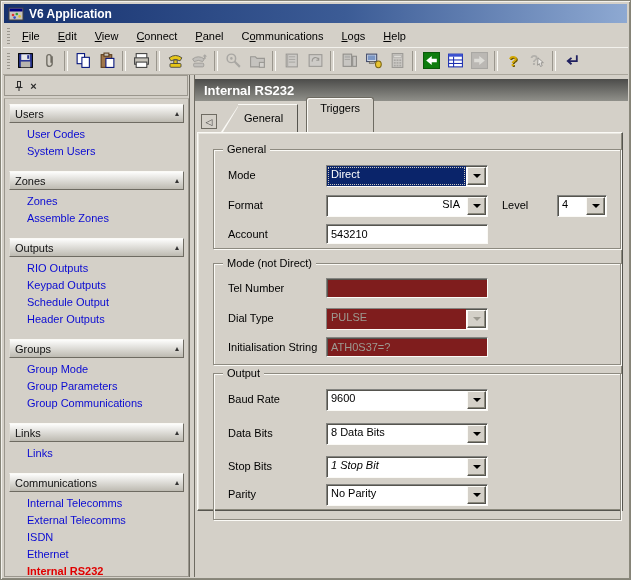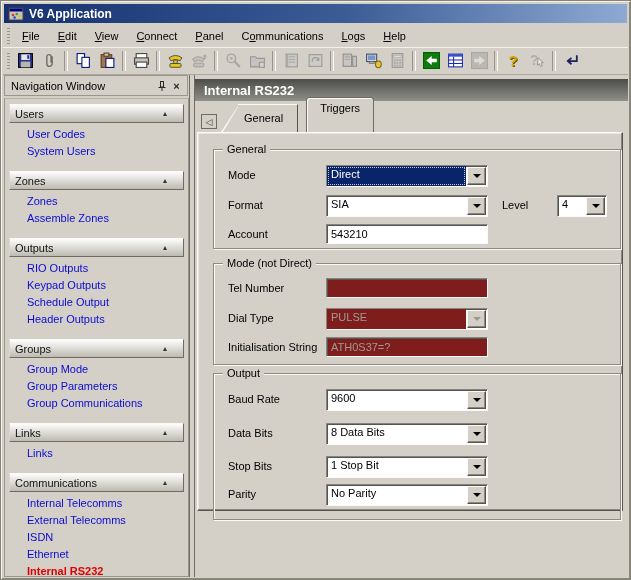--- a/index.html
+++ b/index.html
@@ -35,21 +35,21 @@
   .sidebar{width:186px;display:flex;flex-direction:column;}
   .sidebar-header{height:19px;margin:0 1px 2px 1px;border:1px solid #9a968d;
     display:flex;align-items:center;padding:0 3px 0 6px;background:#d4d0c8;}
   .sidebar-header .t{flex:1;}
   .hdr-btn{width:15px;height:14px;display:flex;align-items:center;justify-content:center;
     font-size:11px;font-weight:bold;color:#2a2a2a;cursor:default;}
   .sidebar-body{flex:1;border:1px solid #9a968d;border-top-color:#b6b2a8;margin-left:1px;
     padding:5px 4px 0 4px;overflow:hidden;background:#d4d0c8;}
   .nav-bar{height:17px;background:linear-gradient(#fdfdfc,#bdbab1);
     border:1px solid;border-color:#fbfaf6 #6e6b62 #6e6b62 #d8d5cd;
-    display:flex;align-items:center;padding:0 16px 0 5px;color:#111;}
+    display:flex;align-items:center;padding:0 4px 0 5px;color:#111;}
   .nav-bar .lbl{flex:1;}
   .collapse{font-size:8px;color:#333;cursor:default;}
   .nav-links{display:flex;flex-direction:column;gap:2px;padding:4px 0 12px 18px;}
   .nav-link{color:#0a0ad2;line-height:15px;cursor:pointer;width:max-content;text-decoration:none;}
   .nav-link.active{color:#e00000;font-weight:bold;}
   
   .splitter{width:4px;border-left:1px solid #6e6b62;border-right:1px solid #6e6b62;background:#d4d0c8;cursor:ew-resize;}
   
   .mainpanel{flex:1;display:flex;flex-direction:column;padding-top:4px;min-width:0;}
   .panel-header{height:22px;background:linear-gradient(#4c4c4a,#90908a);color:#fff;font-weight:bold;font-size:13px;
@@ -321,21 +321,20 @@
             </svg>
           </span>
         </button>
       </span>
   </div>
 
   <div class="workarea">
 
     <div class="sidebar">
       <div class="sidebar-header">
-        <span class="t">Navigation Window</span>
         <span class="hdr-btn">
             <svg width="12" height="12" viewBox="0 0 12 12">
               <g stroke="#2a2a2a" fill="#d4d0c8">
                 <rect x="4.5" y="1.5" width="3" height="5.5"></rect>
                 <line x1="2.5" y1="7.5" x2="9.5" y2="7.5"></line>
                 <line x1="6" y1="7.5" x2="6" y2="11"></line>
               </g>
             </svg>
           </span>
         <span class="hdr-btn">×</span>
@@ -422,21 +421,21 @@
               <div class="ctl" style="left: 112px; top: 15px; width: 162px;">
                 <div class="combo focused" style="height: 100%;">
                   <span class="combo-text">Direct</span>
                   <span class="combo-btn">
                     <span class="arr"></span>
                   </span>
                 </div>
               </div>
               <span class="flabel" style="top: 49px;">Format</span>
               <div class="ctl" style="left: 112px; top: 45px; width: 162px;">
-                <div class="combo" style="height: 100%;">
+                <div class="combo" style="height: 100%; text-align: right;">
                   <span class="combo-text">SIA</span>
                   <span class="combo-btn">
                     <span class="arr"></span>
                   </span>
                 </div>
               </div>
               <span class="flabel" style="left: 288px; top: 49px;">Level</span>
               <div class="ctl" style="left: 343px; top: 45px; width: 50px;">
                 <div class="combo" style="height: 100%;">
                   <span class="combo-text">4</span>
@@ -478,21 +477,21 @@
               <span class="flabel" style="top: 53px;">Data Bits</span>
               <div class="ctl" style="left: 112px; top: 49px; width: 162px;">
                 <div class="combo" style="height: 100%;">
                   <span class="combo-text">8 Data Bits</span>
                   <span class="combo-btn">
                     <span class="arr"></span>
                   </span>
                 </div>
               </div>
               <span class="flabel" style="top: 86px;">Stop Bits</span>
-              <div class="ctl" style="left: 112px; top: 82px; width: 162px;">
+              <div class="ctl" style="left: 112px; top: 82px; width: 162px; font-style: italic;">
                 <div class="combo" style="height: 100%;">
                   <span class="combo-text">1 Stop Bit</span>
                   <span class="combo-btn">
                     <span class="arr"></span>
                   </span>
                 </div>
               </div>
               <span class="flabel" style="top: 114px;">Parity</span>
               <div class="ctl" style="left: 112px; top: 110px; width: 162px;">
                 <div class="combo" style="height: 100%;">

